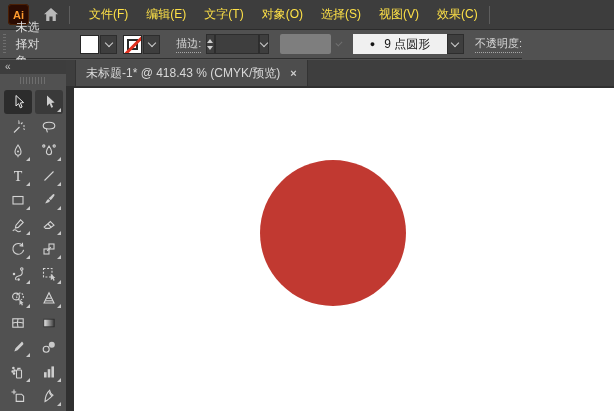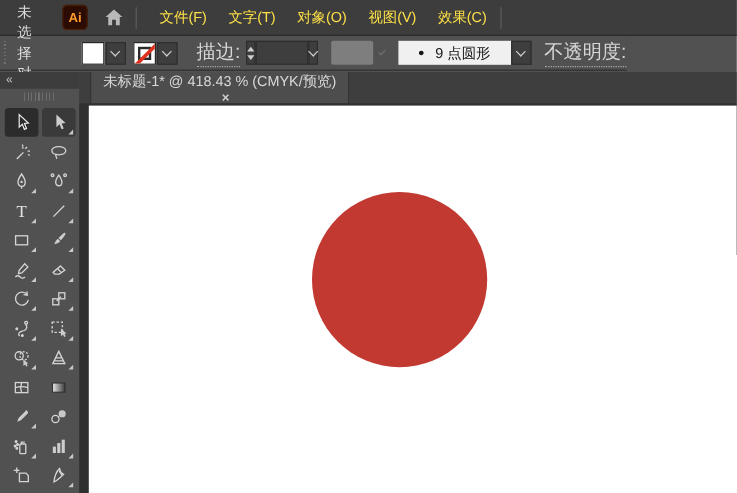--- a/index.html
+++ b/index.html
@@ -5,21 +5,21 @@
   html,body{margin:0;padding:0;}
   body{
     width:614px;height:411px;position:relative;overflow:hidden;
     font-family:"Liberation Sans","DejaVu Sans",sans-serif;
     background:#515151;-webkit-font-smoothing:antialiased;
   }
   
   .menubar{
     position:absolute;left:0;top:0;width:614px;height:30px;
     background:#3d3d3d;display:flex;align-items:center;
-    border-bottom:1px solid #2c2c2c;box-sizing:border-box;padding-left:44px;
+    border-bottom:1px solid #2c2c2c;box-sizing:border-box;
   }
   .ai-logo{
     width:21px;height:21px;margin-left:8px;border-radius:4px;
     background:#2b0b02;color:#ff9a2e;font-size:11px;font-weight:bold;
     display:flex;align-items:center;justify-content:center;
     box-shadow:0 0 0 1px #4a1f05 inset;
   }
   .home-btn{margin-left:14px;display:flex;align-items:center;}
   .vsep{width:1px;height:18px;background:#5d5d5d;margin:0 10px;}
   .menus{display:flex;align-items:center;height:100%;}
@@ -52,21 +52,21 @@
   }
   .chev-btn{
     width:17px;height:19px;background:#3e3e3e;border:1px solid #2d2d2d;
     box-sizing:border-box;display:flex;align-items:center;justify-content:center;margin-left:1px;
   }
   .chev{
     width:5px;height:5px;border-right:1.4px solid #cfcfcf;border-bottom:1.4px solid #cfcfcf;
     transform:rotate(45deg);margin-top:-3px;
   }
   .panel-link{
-    color:#d6d6d6;font-size:16px;border-bottom:1px dotted #a8a8a8;
+    color:#d6d6d6;font-size:11px;border-bottom:1px dotted #a8a8a8;
     padding-bottom:1px;white-space:nowrap;
   }
   .stroke-label{margin-left:16px;}
   .stepper{
     width:13px;height:20px;background:#3e3e3e;border:1px solid #2d2d2d;box-sizing:border-box;
     display:flex;flex-direction:column;align-items:center;justify-content:center;gap:3px;margin-left:5px;
   }
   .tri-up{width:0;height:0;border-left:3.5px solid transparent;border-right:3.5px solid transparent;border-bottom:4px solid #cfcfcf;}
   .tri-dn{width:0;height:0;border-left:3.5px solid transparent;border-right:3.5px solid transparent;border-top:4px solid #cfcfcf;}
   .num-input{
@@ -117,21 +117,21 @@
     border-color:transparent transparent #c8c8c8 transparent;
   }
   .tool svg{display:block;}
   
   .tabstrip{
     position:absolute;left:66px;top:60px;width:548px;height:26px;background:#3e3e3e;
     display:flex;align-items:center;
   }
   .doc-tab{
     margin-left:9px;height:26px;background:#4d4d4d;display:flex;align-items:center;
-    padding:0 10px;border-left:1px solid #333;border-right:1px solid #333;box-sizing:border-box;flex-direction:column;
+    padding:0 10px;border-left:1px solid #333;border-right:1px solid #333;box-sizing:border-box;
   }
   .doc-tab .title{color:#d8d8d8;font-size:12px;white-space:nowrap;}
   .doc-tab .close{color:#cfcfcf;font-size:11px;font-weight:bold;margin-left:10px;line-height:1;}
   .canvas-area{
     position:absolute;left:66px;top:86px;width:548px;bottom:0;background:#303030;
   }
   .artboard{
     position:absolute;left:8px;top:2px;right:0;bottom:0;background:#ffffff;overflow:hidden;
   }
   .shape-circle{position:absolute;border-radius:50%;}
@@ -142,22 +142,24 @@
 <div class="menubar">
   <div class="ai-logo">Ai</div>
   <div class="home-btn">
     <svg width="16" height="15" viewBox="0 0 16 15">
         <path d="M8 1 L15 7.2 H12.8 V14 H9.6 V9.5 H6.4 V14 H3.2 V7.2 H1 Z" fill="#b9b9b9"></path>
       </svg>
   </div>
   <div class="vsep"></div>
   <nav class="menus" id="menus">
       <span class="menu-item">文件(F)</span>
+      <span class="menu-item">编辑(E)</span>
       <span class="menu-item">文字(T)</span>
       <span class="menu-item">对象(O)</span>
+      <span class="menu-item">选择(S)</span>
       <span class="menu-item">视图(V)</span>
       <span class="menu-item">效果(C)</span>
     </nav>
   <div class="vsep" style="margin-left:2px;"></div>
 </div>
 
 <div class="controlbar">
   <div class="grip-v"></div>
   <span class="status-label">未选择对象</span>
 

